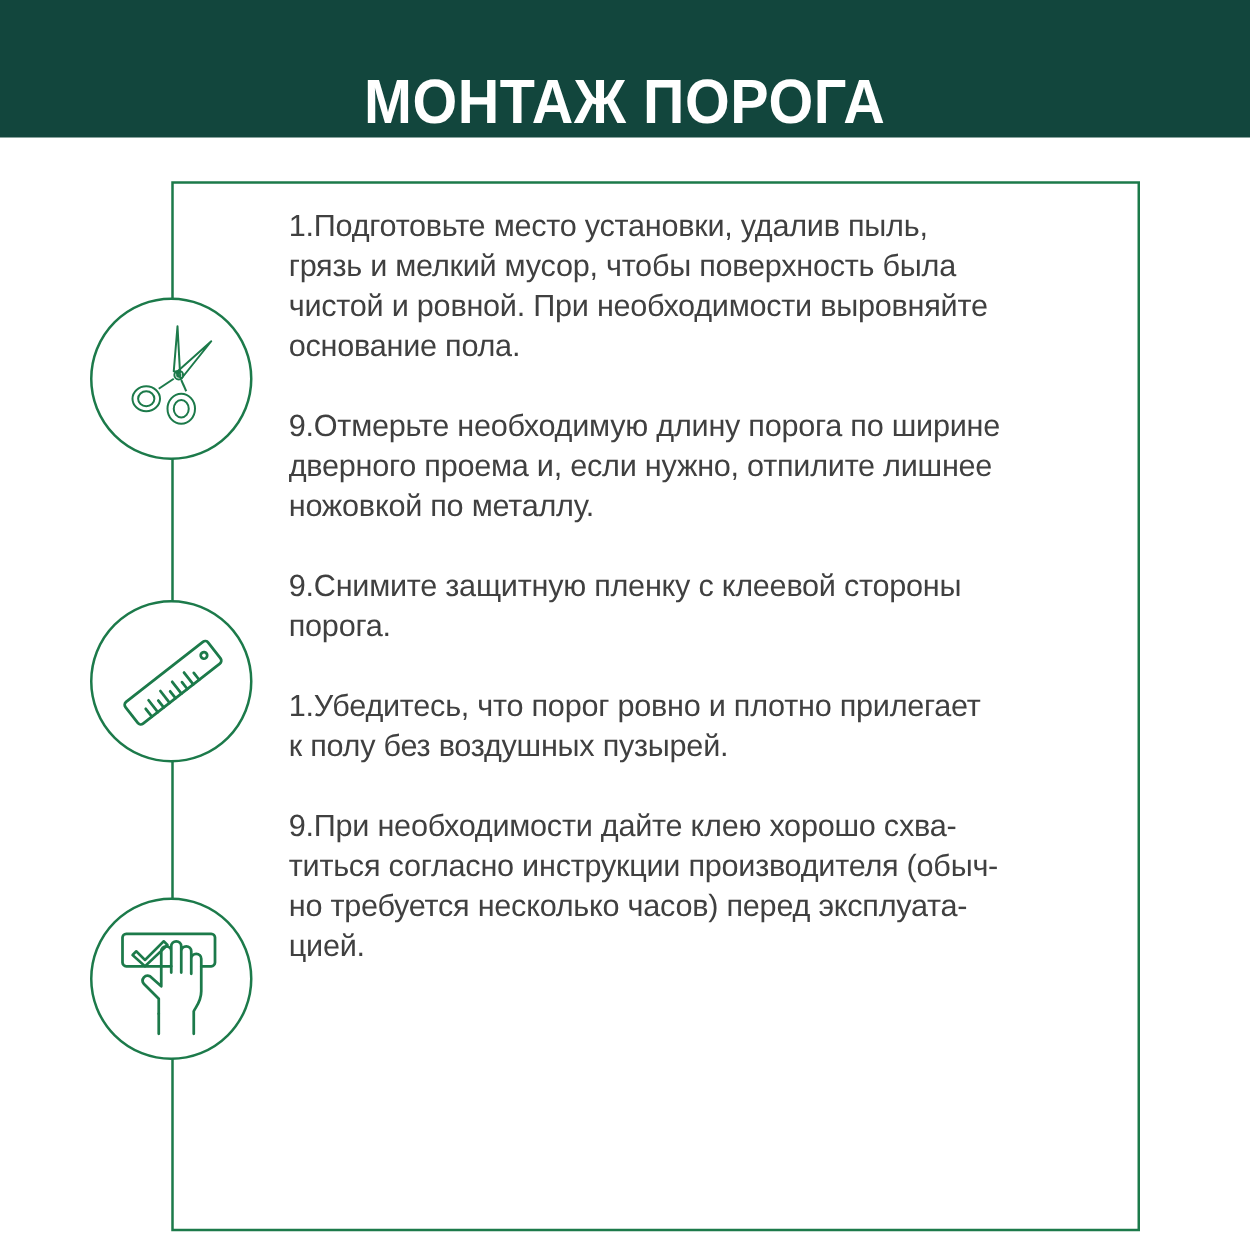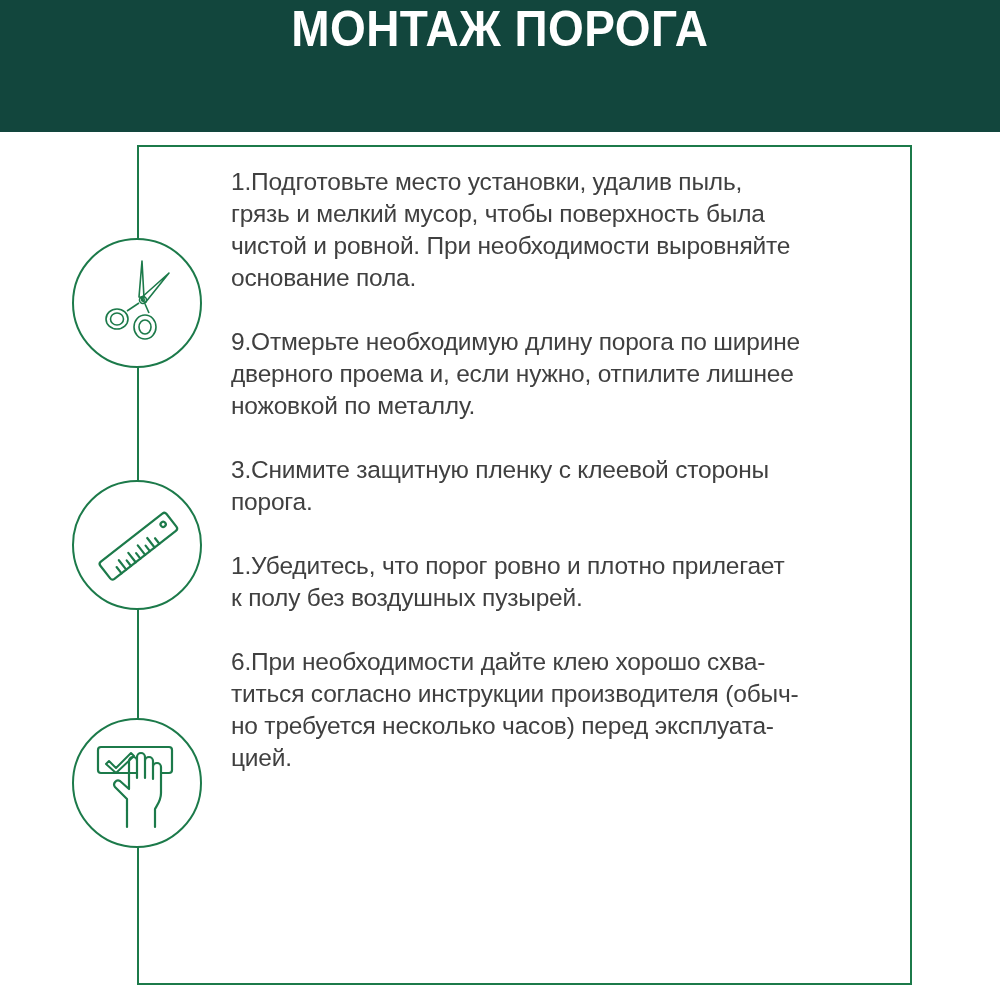--- a/index.html
+++ b/index.html
@@ -1,17 +1,17 @@
 <!DOCTYPE html>
 <html><head>
 <meta charset="utf-8">
 <style>
   html, body { margin: 0; padding: 0; }
   body { width: 1000px; height: 1000px; background: #ffffff; position: relative; overflow: hidden; font-family: "Liberation Sans", sans-serif; }
-  .header { position: absolute; left: 0; top: 0; width: 1000px; height: 132px; background: #12463d; display: flex; align-items: flex-start; justify-content: center; }
+  .header { position: absolute; left: 0; top: 0; width: 1000px; height: 110px; background: #12463d; display: flex; align-items: flex-end; justify-content: center; }
   .header h1 { margin: 0; color: #ffffff; font-family: "Liberation Sans", sans-serif; font-weight: bold; font-size: 50px; letter-spacing: 0.5px; transform: scaleX(0.92); }
   .frame { position: absolute; left: 137px; top: 145px; width: 775px; height: 840px; border: 2px solid #1c7a4a; box-sizing: border-box; }
   .icon-circle { position: absolute; left: 72px; width: 130px; height: 130px; border: 2px solid #1c7a4a; border-radius: 50%; background: #ffffff; box-sizing: border-box; display: flex; align-items: center; justify-content: center; }
   .icon-circle svg { width: 100px; height: 100px; }
   .steps { position: absolute; left: 231px; top: 166px; width: 660px; color: #404040; font-family: "Liberation Sans", sans-serif; font-size: 24.5px; line-height: 32px; transform-origin: left top; }
   .step { margin: 0 0 32px 0; white-space: pre-line; letter-spacing: -0.2px; }
 </style>
 </head>
 <body>
 
@@ -64,21 +64,21 @@
 </div>
 
 <div class="steps">
   <p class="step">1.Подготовьте место установки, удалив пыль,
 грязь и мелкий мусор, чтобы поверхность была
 чистой и ровной. При необходимости выровняйте
 основание пола.</p>
   <p class="step">9.Отмерьте необходимую длину порога по ширине
 дверного проема и, если нужно, отпилите лишнее
 ножовкой по металлу.</p>
-  <p class="step">3.Снимите защитную пленку с клеевой стороны
+  <p class="step">9.Снимите защитную пленку с клеевой стороны
 порога.</p>
   <p class="step">1.Убедитесь, что порог ровно и плотно прилегает
 к полу без воздушных пузырей.</p>
-  <p class="step">6.При необходимости дайте клею хорошо схва-
+  <p class="step">9.При необходимости дайте клею хорошо схва-
 титься согласно инструкции производителя (обыч-
 но требуется несколько часов) перед эксплуата-
 цией.</p>
 </div>
 
 </body></html>

